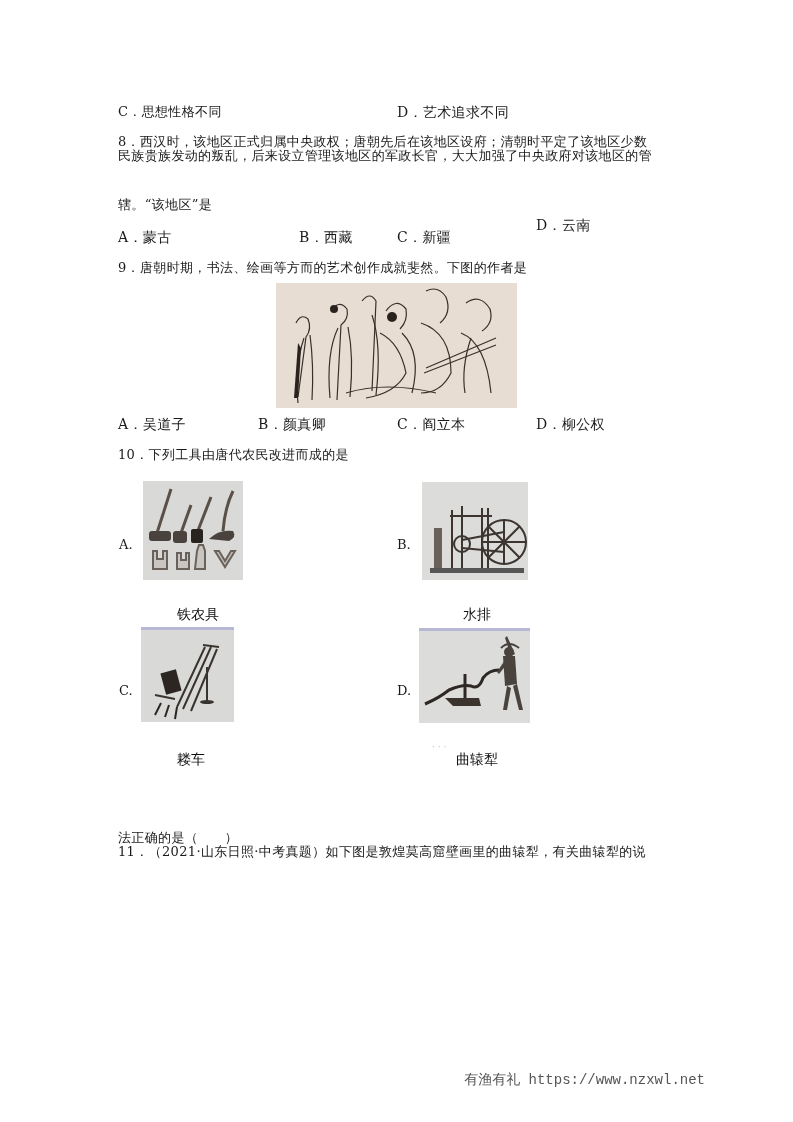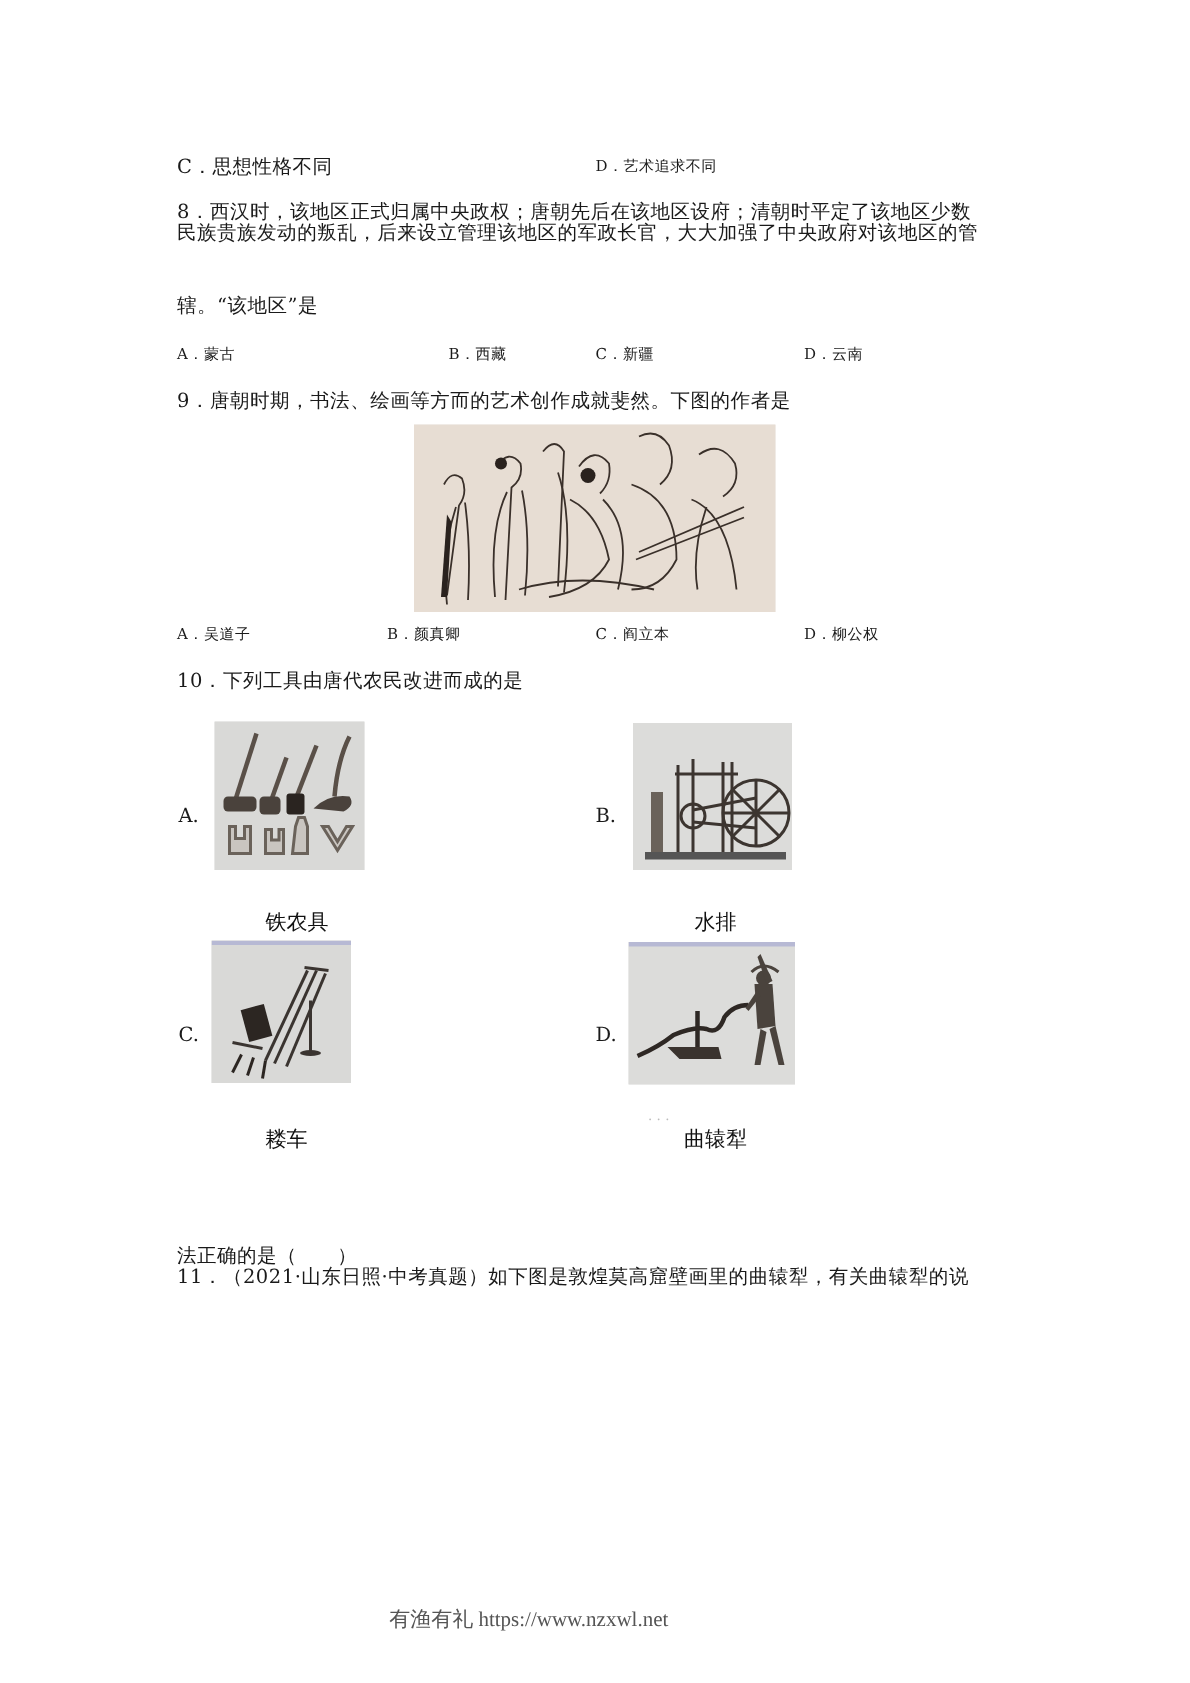--- a/index.html
+++ b/index.html
@@ -5,47 +5,47 @@
   html, body { margin: 0; padding: 0; background: #ffffff; }
   body {
     width: 793px; height: 1122px; position: relative; overflow: hidden;
     font-family: "DejaVu Serif", "Liberation Serif", serif;
     color: #1a1a1a;
   }
   .line {
     position: absolute; left: 118px; font-size: 13px; line-height: 16px;
     white-space: nowrap; letter-spacing: 0.35px;
   }
-  .opt { position: absolute; font-size: 10px; line-height: 16px; white-space: nowrap; letter-spacing: 0.35px; }
+  .opt { position: absolute; font-size: 14px; line-height: 16px; white-space: nowrap; letter-spacing: 0.35px; }
   .img-box { position: absolute; background: #d8d8d6; overflow: hidden; }
   .img-box svg { width: 100%; height: 100%; display: block; }
   .caption {
     position: absolute; font-family: "DejaVu Sans", "Liberation Sans", sans-serif;
     font-size: 14px; color: #111; white-space: nowrap; margin-top: 16px;
   }
   .optlbl { position: absolute; font-size: 13px; }
   .footer {
-    position: absolute; left: 0; width: 705px; top: 1071px; text-align: center;
-    font-family: Liberation Serif, serif; font-size: 14px; color: #555;
+    position: absolute; left: 0; width: 705px; top: 1071px; text-align: right;
+    font-family: Liberation Mono, monospace; font-size: 14px; color: #555;
   }
   .dots { position: absolute; font-size: 9px; color: #bbb; }
 </style>
 </head>
 <body>
 
 <div class="line" style="top:104px;">C．思想性格不同</div>
 <div class="opt" style="left:397px; top:104px;">D．艺术追求不同</div>
 
 <div class="line" style="top:134px;">8．西汉时，该地区正式归属中央政权；唐朝先后在该地区设府；清朝时平定了该地区少数</div>
 <div class="line" style="top:148px;">民族贵族发动的叛乱，后来设立管理该地区的军政长官，大大加强了中央政府对该地区的管</div>
 <div class="line" style="top:197px;">辖。“该地区”是</div>
 <div class="opt" style="left:118px; top:229px;">A．蒙古</div>
 <div class="opt" style="left:258px; top:229px;margin-left:41px;">B．西藏</div>
 <div class="opt" style="left:397px; top:229px;">C．新疆</div>
-<div class="opt" style="left:536px; top:229px;">D．云南</div>
+<div class="opt" style="left:536px; top:217px;">D．云南</div>
 
 <div class="line" style="top:260px;">9．唐朝时期，书法、绘画等方而的艺术创作成就斐然。下图的作者是</div>
 <div class="img-box" style="left:276px; top:283px; width:241px; height:125px; background:#e6dcd2;">
   <svg viewBox="0 0 241 125">
     <rect width="241" height="125" fill="#e7ddd3"></rect>
     <g fill="none" stroke="#3a302a" stroke-width="1.2">
       <path d="M20 40 q5 -10 12 -4 q4 10 -2 18 l-8 60"></path>
       <path d="M28 55 q-10 30 -6 65"></path>
         <path d="M34 52 q4 30 2 65"></path>
       <path d="M55 28 q8 -12 16 -2 q2 10 -6 16 l-4 75"></path>

